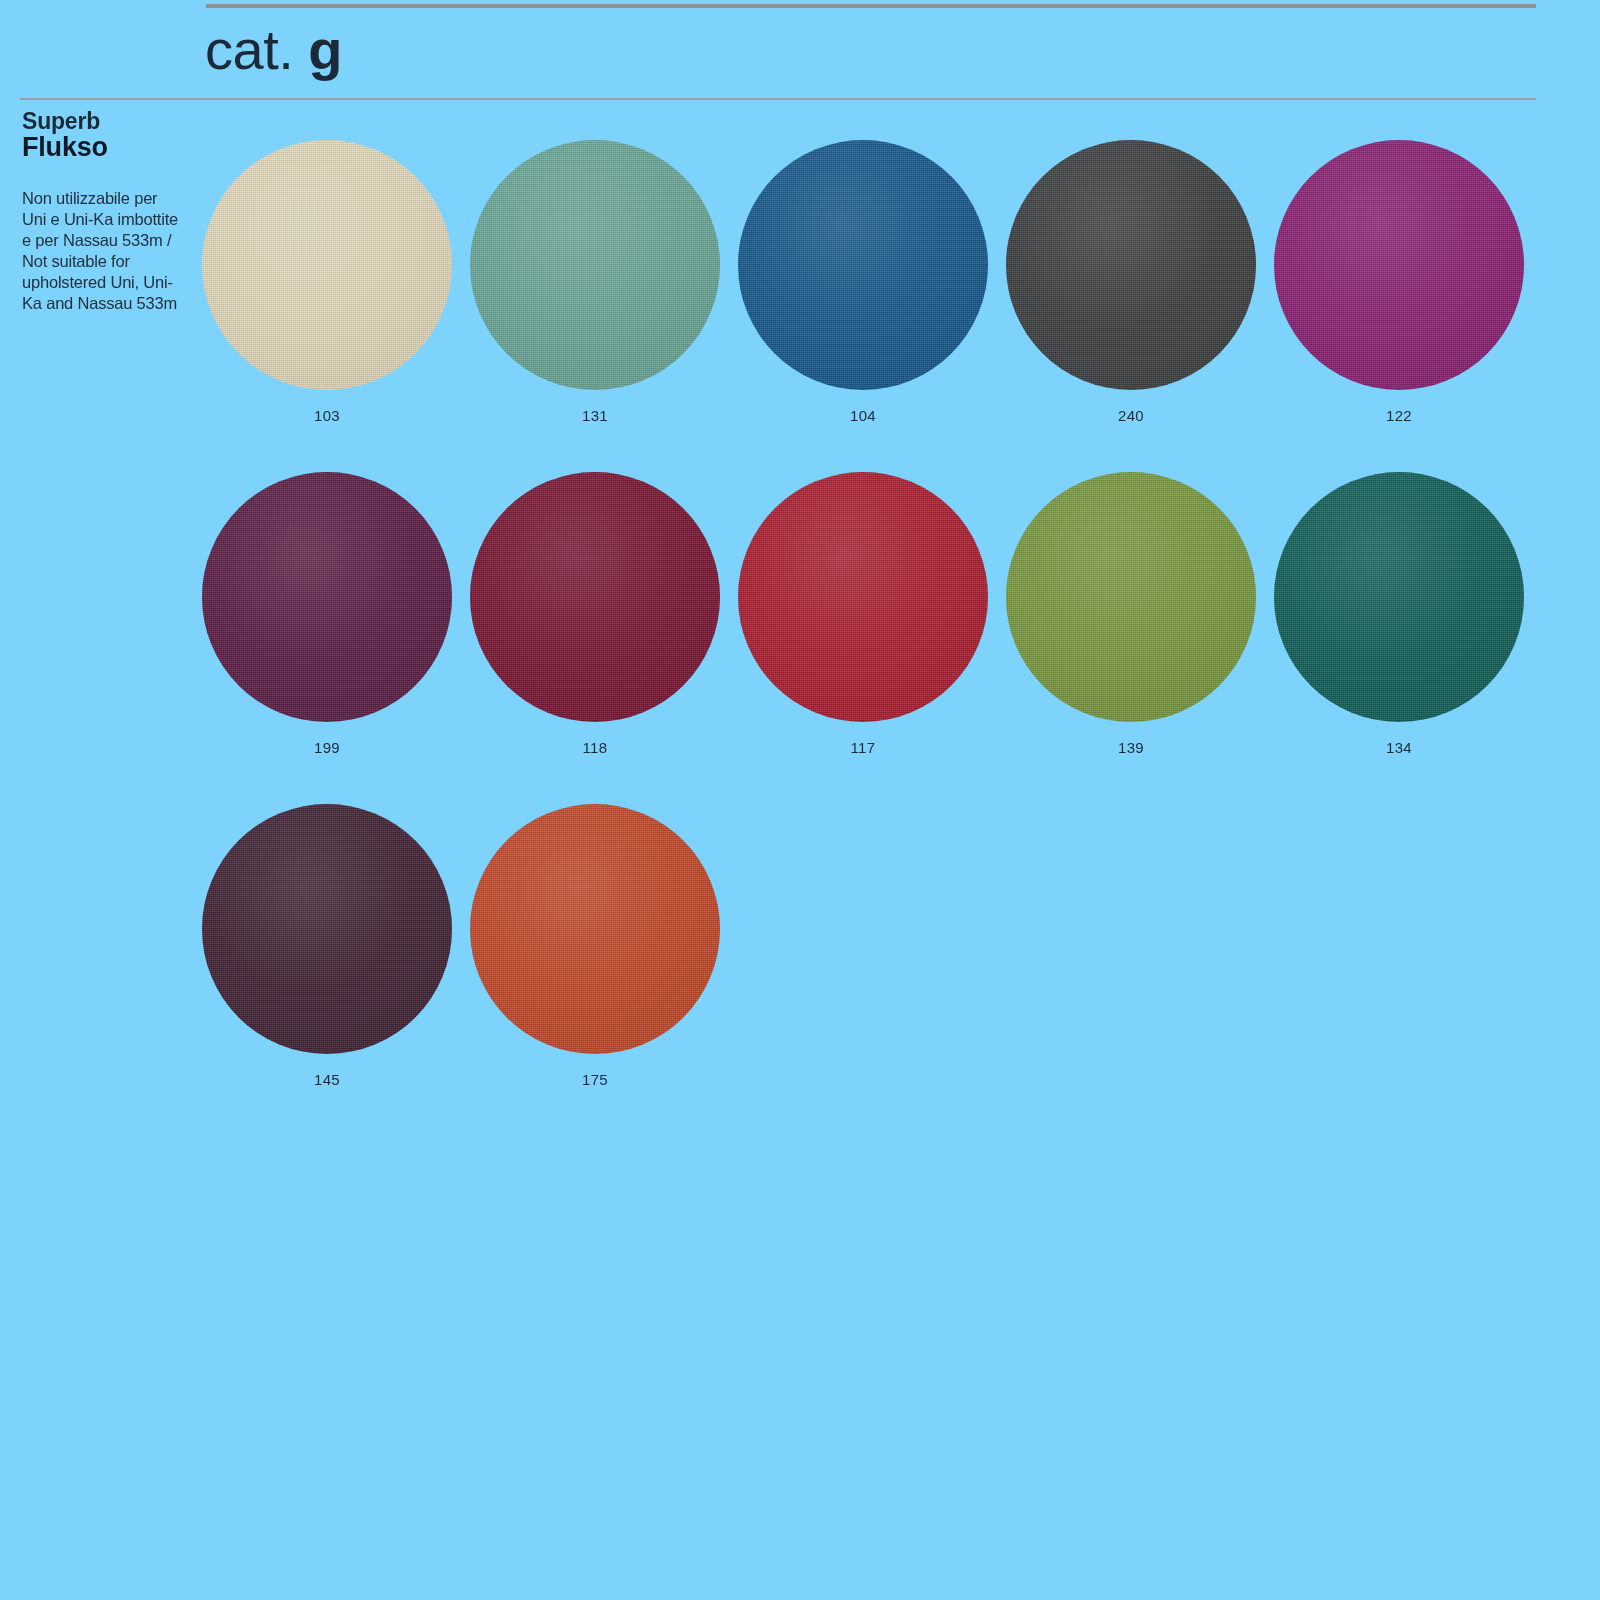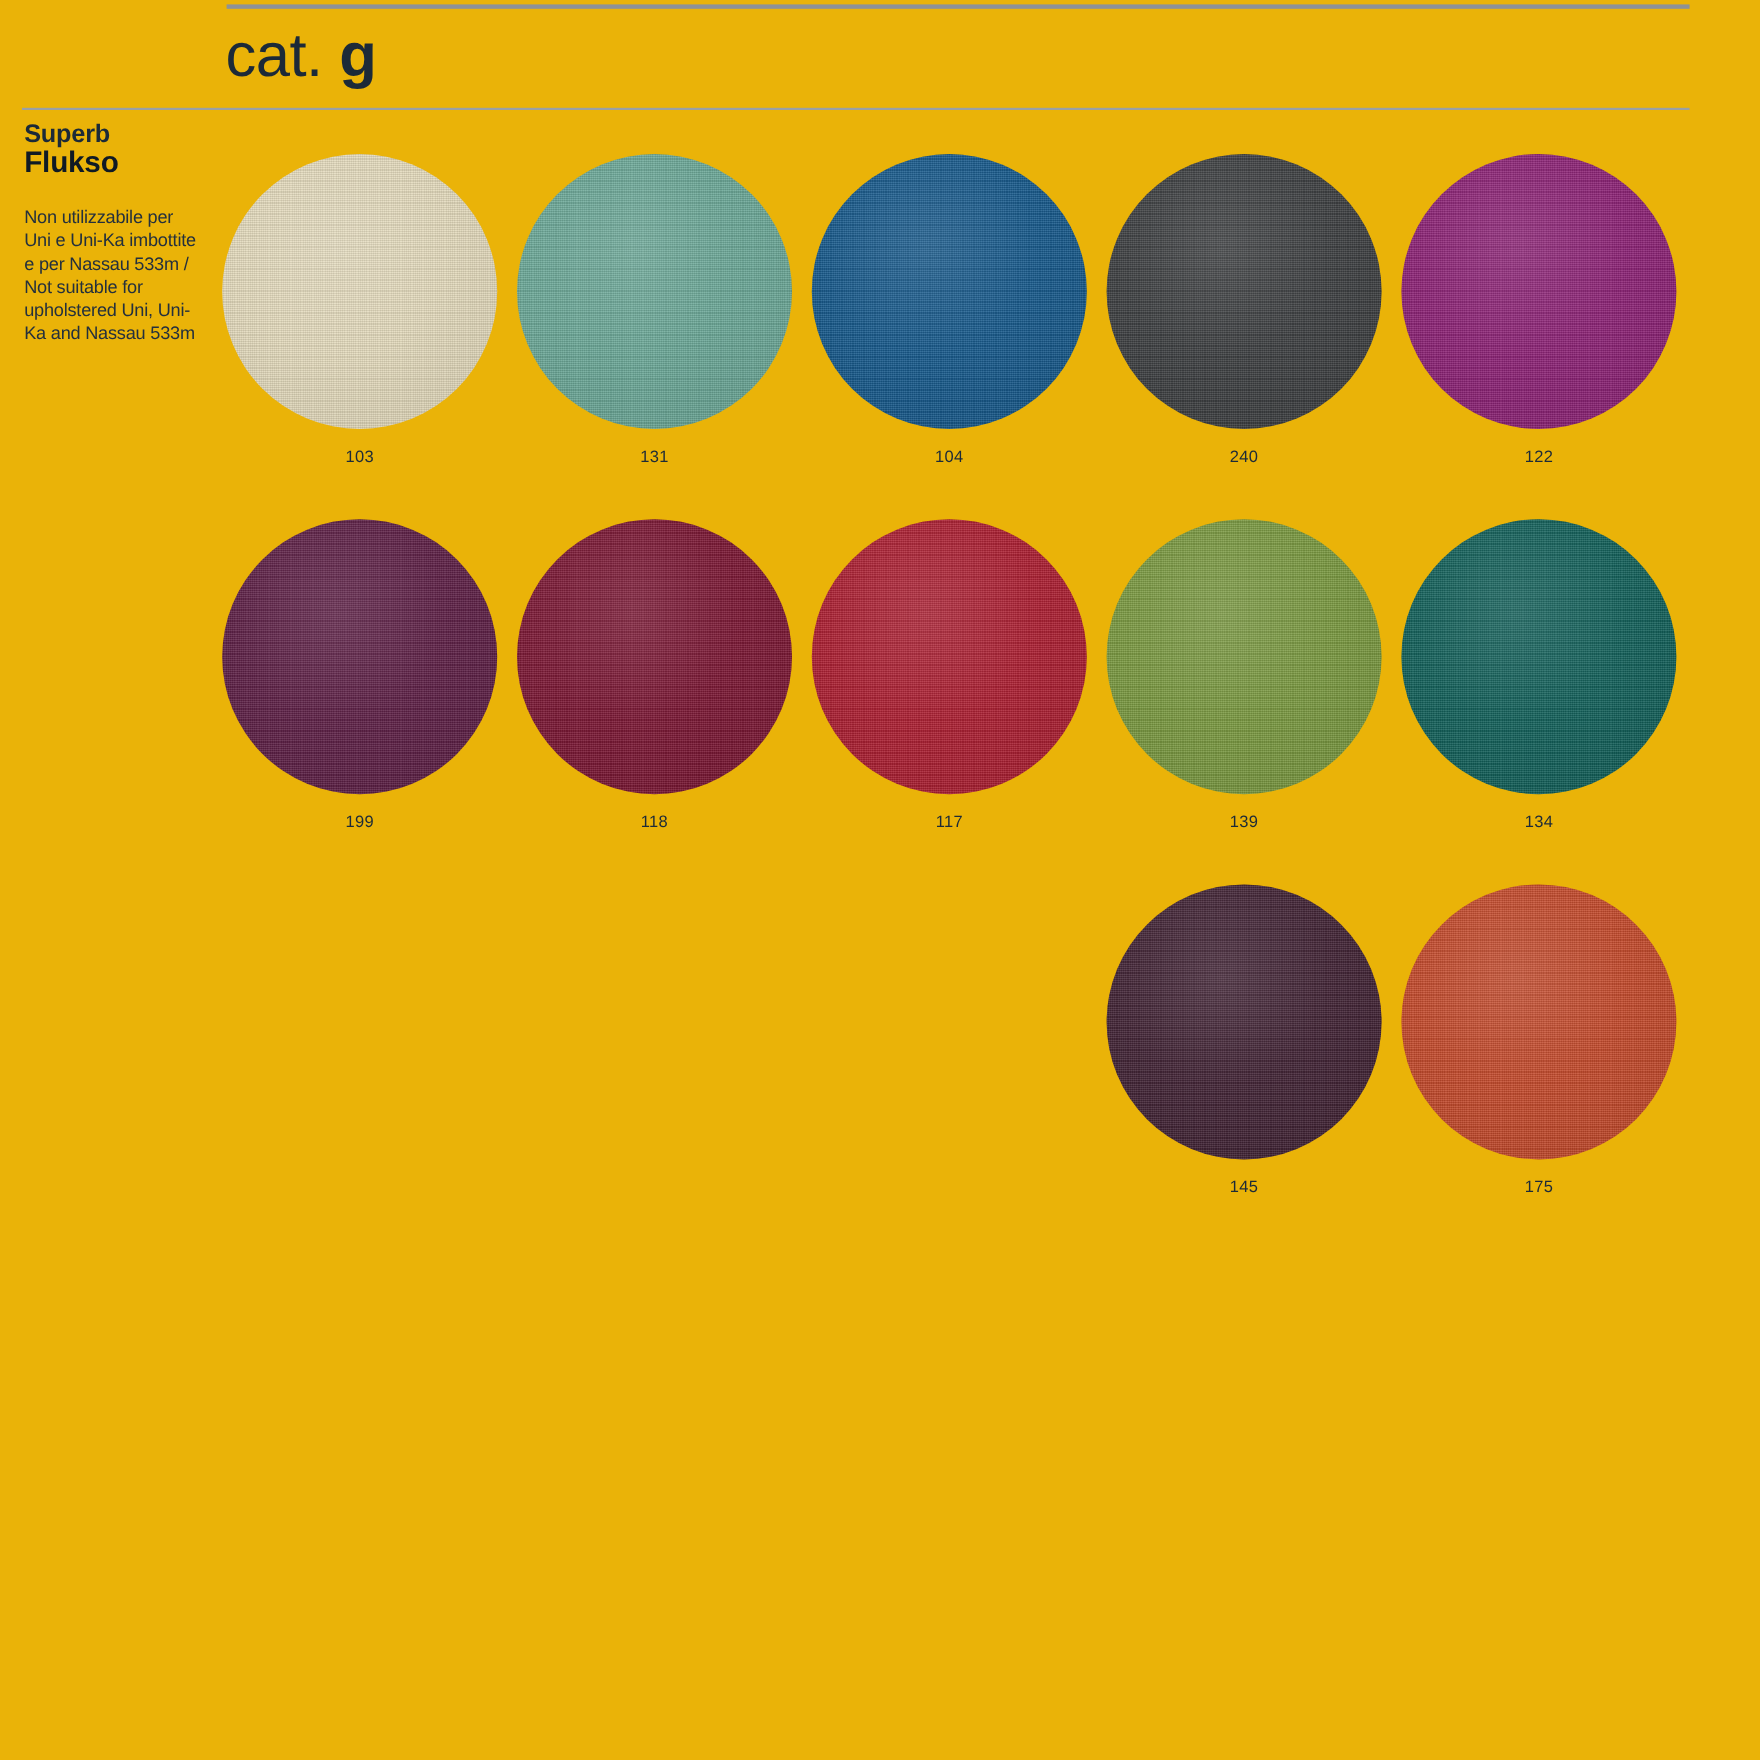--- a/index.html
+++ b/index.html
@@ -13,21 +13,21 @@
     font-family: "Liberation Sans", sans-serif;
     color: #1d2c3c;
     position: relative;
     overflow: hidden;
   }
 
   
   #page {
     position: absolute;
     inset: 0;
-    background: #eab308;
+    background: #7dd3fc;
   }
 
   
   .rule-top {
     position: absolute;
     left: 206px;
     top: 4px;
     width: 1330px;
     height: 4px;
     background: #8e9296;
@@ -91,21 +91,20 @@
   
   .grid {
     position: absolute;
     left: 202px;
     top: 140px;
     width: 1340px;
   }
   .swatch-row {
     display: flex;
     margin-bottom: 47px;
-    justify-content: flex-end;
   }
   .swatch-cell {
     width: 268px;
     display: flex;
     flex-direction: column;
     align-items: flex-start;
   }
   .swatch-disc {
     width: 250px;
     height: 250px;

